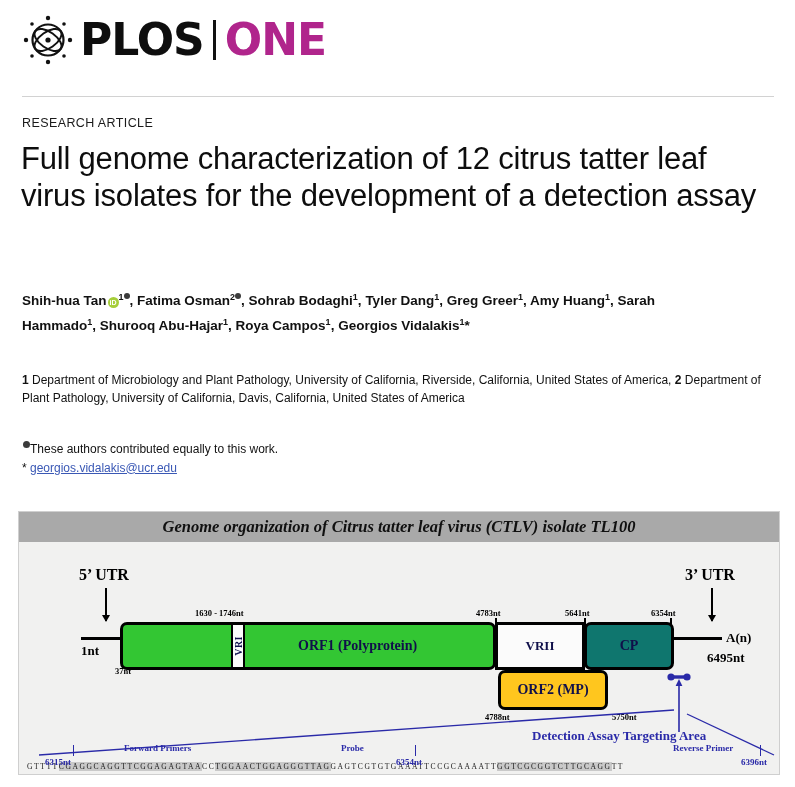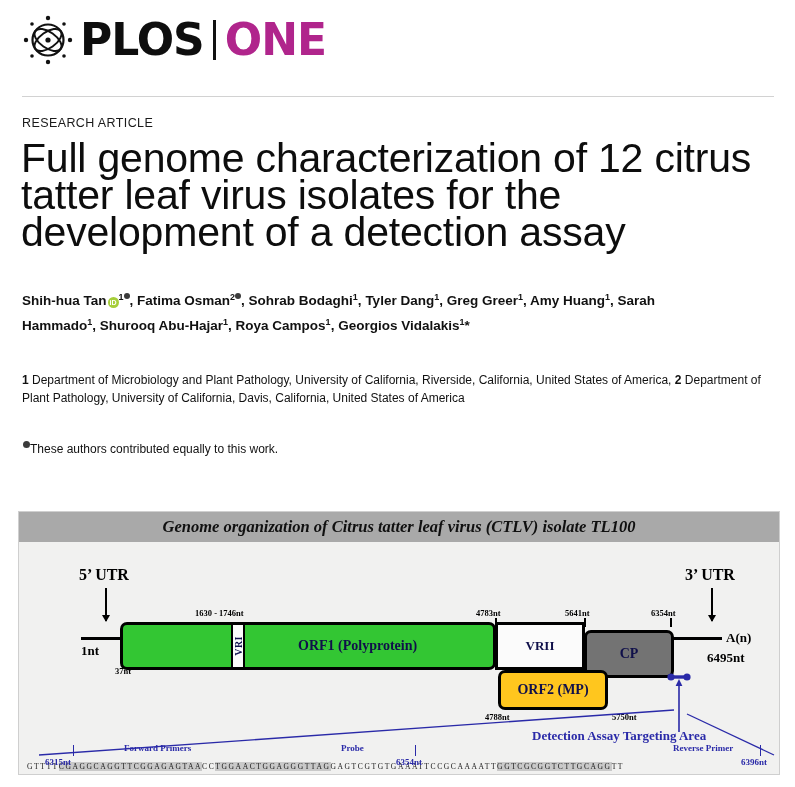--- a/index.html
+++ b/index.html
@@ -18,21 +18,21 @@
   .plos-word{ font-family:"DejaVu Sans", sans-serif; font-weight:bold; font-size:44px; letter-spacing:-1px; color:#0e0e0e; line-height:1; }
   .plos-div{ width:3px; height:40px; background:#111; margin:0 9px 0 9px; }
   .plos-one{ font-family:"DejaVu Sans", sans-serif; font-weight:bold; font-size:44px; letter-spacing:-1px; color:#b0258c; line-height:1; }
 
   .rule{ position:absolute; left:22px; top:96px; width:752px; height:1px; background:#d2d2d2; }
 
   
   .kicker{ position:absolute; left:22px; top:116px; font-size:12.5px; letter-spacing:0.4px; font-weight:400; color:#1a1a1a;}
   .title{ position:absolute; left:21px; top:140px; width:740px;
           font-family:"Liberation Sans", sans-serif;
-          font-size:41px; line-height:37px; font-weight:400; color:#0d0d0d; letter-spacing:-0.2px;}
+          font-size:31px; line-height:37px; font-weight:400; color:#0d0d0d; letter-spacing:-0.2px;}
 
   .authors{ position:absolute; left:22px; top:286px; width:700px;
             font-size:13.5px; line-height:20.5px; font-weight:bold; color:#111;}
   .authors sup{ font-size:9px; font-weight:bold; vertical-align:super;}
   .orcid{ display:inline-block; width:11px; height:11px; border-radius:50%;
           background:#a6ce39; color:#fff; font-size:7px; font-weight:bold;
           text-align:center; line-height:11px; vertical-align:baseline; margin:0 0 0 1px;
           font-family:"Liberation Sans", sans-serif;}
   .eqmark{ display:inline-block; width:7px; height:7px; border-radius:50%;
            background:#3b3b3b; vertical-align:super; margin-left:1px;}
@@ -67,21 +67,21 @@
   .orfbox{ position:absolute; border:3px solid #000; border-radius:7px; box-sizing:border-box;
            display:flex; align-items:center; justify-content:center;
            font-family:"Liberation Serif", serif; font-weight:bold; color:#10104a; }
 
   #orf1{ background:#33c633; }
   #vri{ position:absolute; background:#fbfbfb; border-left:2px solid #000; border-right:2px solid #000;
         box-sizing:border-box; display:flex; align-items:center; justify-content:center;}
   #vri span{ font-family:"Liberation Serif", serif; font-weight:bold; font-size:10px; color:#101050;
              writing-mode:vertical-rl; transform:rotate(180deg); letter-spacing:0.5px;}
   #vrii{ background:#fbfbfb; }
-  #cp{ background:#737373;margin-top:8px; }
+  #cp{ background:#0f766e; }
   #orf2{ background:#ffc61e; }
 
   .bluetxt{ font-family:"Liberation Serif", serif; font-weight:bold; color:#2a2aa8; }
   .seqline{ position:absolute; left:8px; top:220px; width:744px;
             font-family:"Liberation Serif", serif; font-size:7.6px; letter-spacing:1.55px;
             color:#1a1a1a; white-space:nowrap;}
   .hl{ background:#c9c9c9; }
   .seqlbl{ position:absolute; font-family:"Liberation Serif", serif; font-weight:bold;
            font-size:9px; color:#2a2aa8; white-space:nowrap; }
   .tick{ position:absolute; width:1.4px; height:11px; background:#2a2aa8;}
@@ -121,20 +121,24 @@
   <b>1</b>
   <span>Department of Microbiology and Plant Pathology, University of California, Riverside, California, United States of America,</span>
   <b>2</b>
   <span>Department of Plant Pathology, University of California, Davis, California, United States of America</span>
 </div>
 
 <div class="notes">
   <div>
     <span class="eqmark"></span><span>These authors contributed equally to this work.</span>
   </div>
+  <div>
+    <span>*</span>
+    <a class="email" href="#">georgios.vidalakis@ucr.edu</a>
+  </div>
 </div>
 
 <div class="figure">
 
   <div class="fig-title">Genome organization of Citrus tatter leaf virus (CTLV) isolate TL100</div>
 
   <div class="fig-body">
 
     <div class="lbl utr" style="left:60px; top:24px;">5’ UTR</div>
     <div class="arrowdown" style="left:86px; top:46px; height:33px;"></div>

